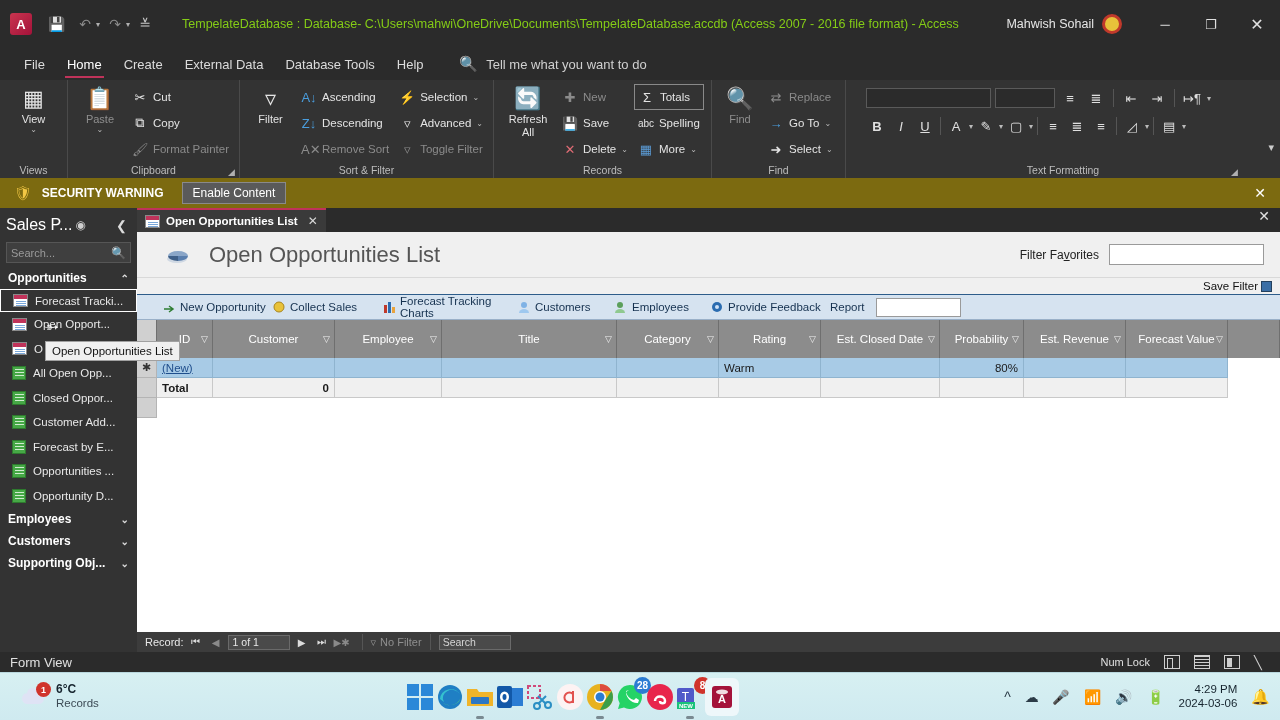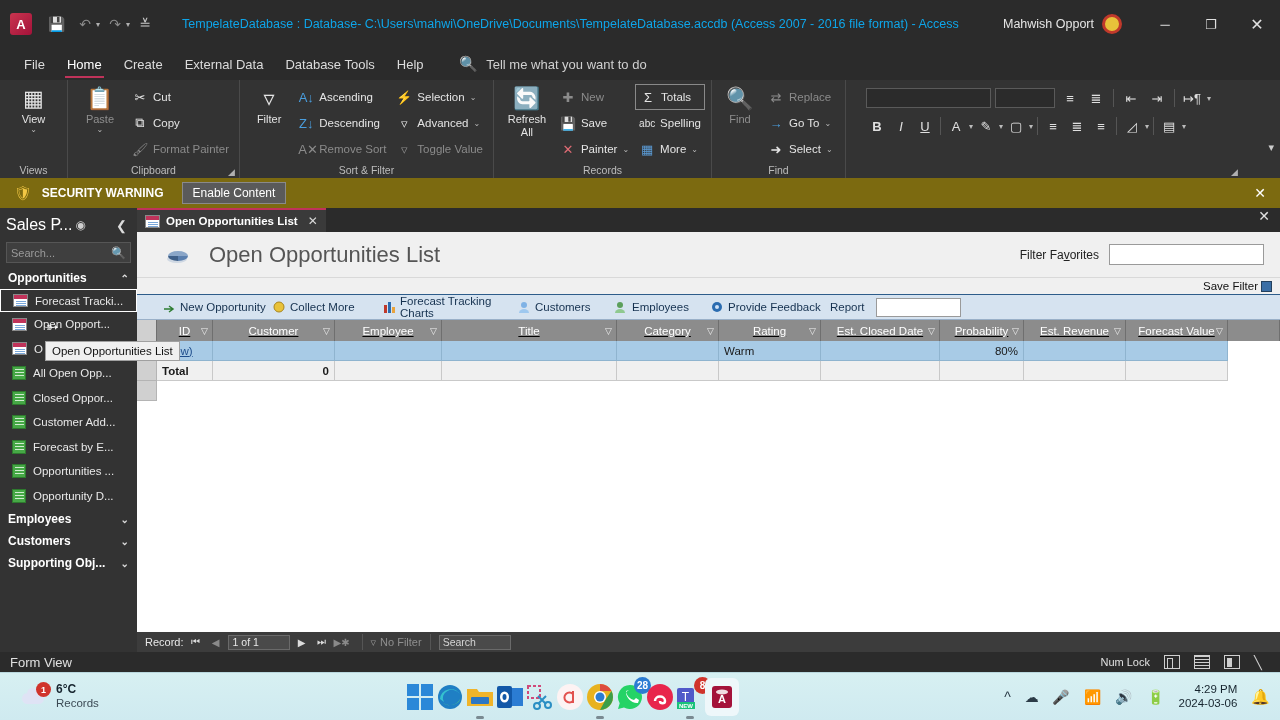--- a/index.html
+++ b/index.html
@@ -23,21 +23,21 @@
     display: flex; align-items: center; justify-content: center;
   }
   .qat { display: flex; align-items: center; gap: 2px; margin-left: 12px; }
   .qat-btn {
     width: 26px; height: 26px; display: flex; align-items: center; justify-content: center;
     color: #c8c8c8; font-size: 14px;
   }
   .qat-btn.dim { color: #8a8a8a; }
   .qat-caret { color: #b0b0b0; font-size: 8px; margin-left: -4px; }
   .title-text {
-    color: #0ea5e9; font-size: 12.5px; margin-left: 24px; white-space: nowrap;
+    color: #84cc16; font-size: 12.5px; margin-left: 24px; white-space: nowrap;
   }
   .title-right {
     position: absolute; right: 0; top: 0; height: 48px;
     display: flex; align-items: center;
   }
   .user-name { color: #e6e6e6; font-size: 12.5px; margin-right: 8px; }
   .user-avatar {
     width: 20px; height: 20px; border-radius: 50%;
     background: #e8c23a; border: 3px solid #c0392b; margin-right: 20px;
   }
@@ -232,21 +232,21 @@
   .tb-ico { width: 13px; height: 13px; display: inline-block; }
   .tb-combo {
     width: 85px; height: 19px; background: #ffffff; border: 1px solid #9a9a9a;
     display: flex; align-items: center; justify-content: flex-end; padding-right: 3px;
     color: #444; font-size: 9px;
   }
 
   
   .sheet { background: #ffffff; }
   .sheet-head {
-    display: flex; height: 21px; background: #8c8c8c; text-decoration: underline;
+    display: flex; height: 38px; background: #8c8c8c;
   }
   .sel-col {
     width: 20px; background: #d0d0d0; border-right: 1px solid #6f6f6f; flex: 0 0 20px;
   }
   .hcell {
     display: flex; align-items: center; justify-content: center; position: relative;
     color: #ffffff; font-size: 11.5px; border-right: 1px solid #6f6f6f; background: #8c8c8c;
   }
   .hcell .hcaret { position: absolute; right: 4px; font-size: 9px; color: #efefef; }
   .row {
@@ -372,21 +372,21 @@
     <div class="qat">
       <div class="qat-btn">💾</div>
       <div class="qat-btn dim">↶</div>
       <span class="qat-caret">▾</span>
       <div class="qat-btn dim">↷</div>
       <span class="qat-caret">▾</span>
       <div class="qat-btn">≚</div>
     </div>
     <div class="title-text">TempelateDatabase : Database- C:\Users\mahwi\OneDrive\Documents\TempelateDatabase.accdb (Access 2007 - 2016 file format)  -  Access</div>
     <div class="title-right">
-      <span class="user-name">Mahwish Opport</span>
+      <span class="user-name">Mahwish Sohail</span>
       <span class="user-avatar"></span>
       <div class="win-btn">─</div>
       <div class="win-btn">❐</div>
       <div class="win-btn close">✕</div>
     </div>
   </div>
 
   <div class="ribbon-tabs">
     <div class="rtab">File</div>
     <div class="rtab active">Home</div>
@@ -465,21 +465,21 @@
             <span>Selection</span>
             <span class="caret">⌄</span>
           </div>
           <div class="sm-btn">
             <span class="sm-ico">▿</span>
             <span>Advanced</span>
             <span class="caret">⌄</span>
           </div>
           <div class="sm-btn dim">
             <span class="sm-ico">▿</span>
-            <span>Toggle Value</span>
+            <span>Toggle Filter</span>
           </div>
         </div>
       </div>
       <div class="rgroup-label">Sort &amp; Filter</div>
     </div>
 
     <div class="rgroup" style="width:218px">
       <div class="rgroup-body">
         <div class="big-btn" style="width:56px">
           <span class="glyph">🔄</span>
@@ -490,21 +490,21 @@
           <div class="sm-btn dim">
             <span class="sm-ico">✚</span>
             <span>New</span>
           </div>
           <div class="sm-btn">
             <span class="sm-ico" style="color:#d268b5">💾</span>
             <span>Save</span>
           </div>
           <div class="sm-btn">
             <span class="sm-ico" style="color:#e06c75">✕</span>
-            <span>Painter</span>
+            <span>Delete</span>
             <span class="caret">⌄</span>
           </div>
         </div>
         <div class="sm-col">
           <div class="sm-btn" style="border:1px solid #8a8a8a">
             <span class="sm-ico">Σ</span>
             <span>Totals</span>
           </div>
           <div class="sm-btn">
             <span class="sm-ico" style="font-size:10px">abc</span>
@@ -576,20 +576,21 @@
           <span class="tf-btn">≣</span>
           <span class="tf-btn">≡</span>
           <span class="tf-sep"></span>
           <span class="tf-btn">◿</span>
           <span class="caret">▾</span>
           <span class="tf-sep"></span>
           <span class="tf-btn">▤</span>
           <span class="caret">▾</span>
         </div>
       </div>
+      <div class="rgroup-label">Text Formatting</div>
       <div class="rgroup-diag" style="right:42px">◢</div>
       <div class="ribbon-collapse">▾</div>
     </div>
   </div>
 
   <div class="secbar">
     <span class="sec-ico">🛡</span>
     <span class="sec-title">SECURITY WARNING</span>
     <button class="enable-btn">Enable Content</button>
     <span class="sec-close">✕</span>
@@ -698,21 +699,21 @@
             </svg>
         </span>
         <span>New Opportunity</span>
       </div>
       <div class="tb-item" style="width:110px">
         <span class="tb-ico">
           <svg width="13" height="13">
               <circle cx="6" cy="6" r="5" fill="#e8c23a" stroke="#a8851e"></circle>
             </svg>
         </span>
-        <span>Collect More</span>
+        <span>Collect Sales</span>
       </div>
       <div class="tb-item" style="width:135px">
         <span class="tb-ico">
           <svg width="13" height="13">
               <rect x="1" y="4" width="3" height="8" fill="#c0392b"></rect>
               <rect x="5" y="1" width="3" height="11" fill="#2b6cb0"></rect>
               <rect x="9" y="6" width="3" height="6" fill="#e8a33d"></rect>
             </svg>
         </span>
         <span>Forecast Tracking Charts</span>

